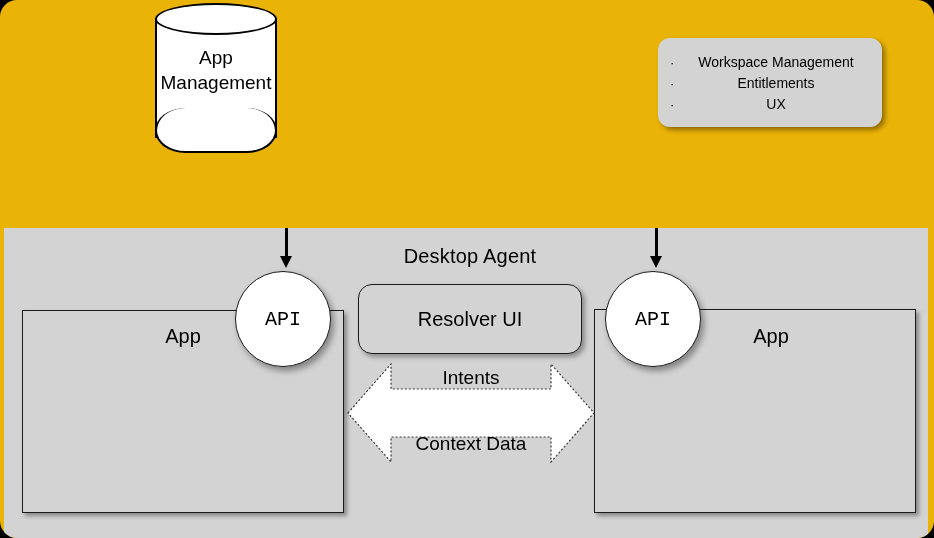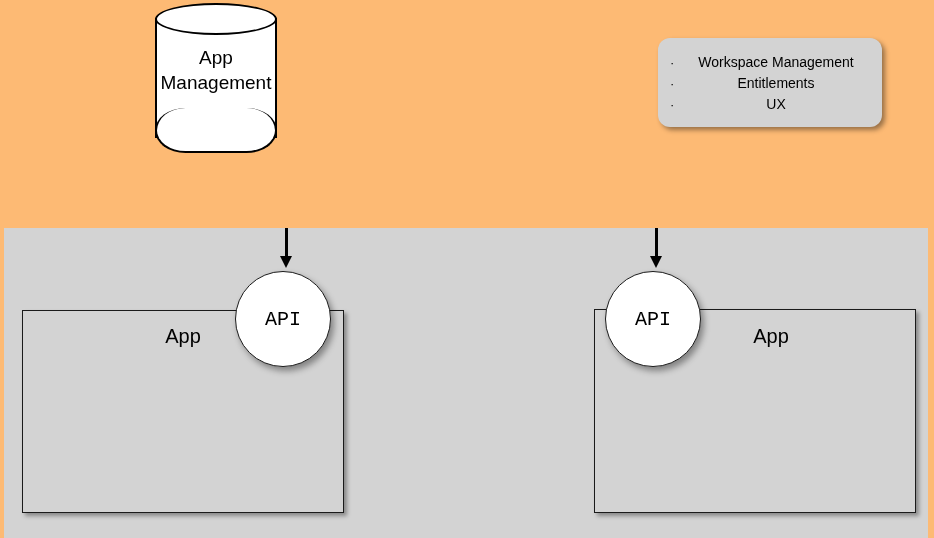--- a/index.html
+++ b/index.html
@@ -4,23 +4,24 @@
 <style>
   html, body {
     margin: 0;
     padding: 0;
     background: #000000;
   }
   #canvas {
     position: relative;
     width: 934px;
     height: 538px;
-    background: #fdba74;
+    background: #eab308;
     overflow: hidden;
     font-family: "Liberation Sans", sans-serif;
+    border-radius: 17px;
   }
 
   
   .agent-panel {
     position: absolute;
     left: 4px;
     top: 228px;
     width: 924px;
     height: 310px;
     background: #d3d3d3;
@@ -270,28 +271,39 @@
 
   <div class="v-arrow left">
     <div class="shaft"></div>
     <div class="head"></div>
   </div>
   <div class="v-arrow right">
     <div class="shaft"></div>
     <div class="head"></div>
   </div>
 
+  <div class="agent-title">Desktop Agent</div>
 
   <div class="app-box left"></div>
   <div class="app-label left">App</div>
 
   <div class="app-box right"></div>
   <div class="app-label right">App</div>
 
-
+  <div class="dbl-arrow">
+    <svg width="248" height="100" viewBox="0 0 248 100">
+      <polygon points="1,50 44,1 44,26 204,26 204,1 247,50 204,99 204,74 44,74 44,99" fill="#ffffff" stroke="#3a3a3a" stroke-width="1.2" stroke-dasharray="2,2"></polygon>
+    </svg>
+    <div class="arrow-text intents">Intents</div>
+    <div class="arrow-text context">Context Data</div>
+  </div>
+
+  <div class="resolver-box">
+    <span class="resolver-label">Resolver UI</span>
+  </div>
 
   <div class="api-circle left">
     <span class="api-label">API</span>
   </div>
   <div class="api-circle right">
     <span class="api-label">API</span>
   </div>
 
 </div>
 

